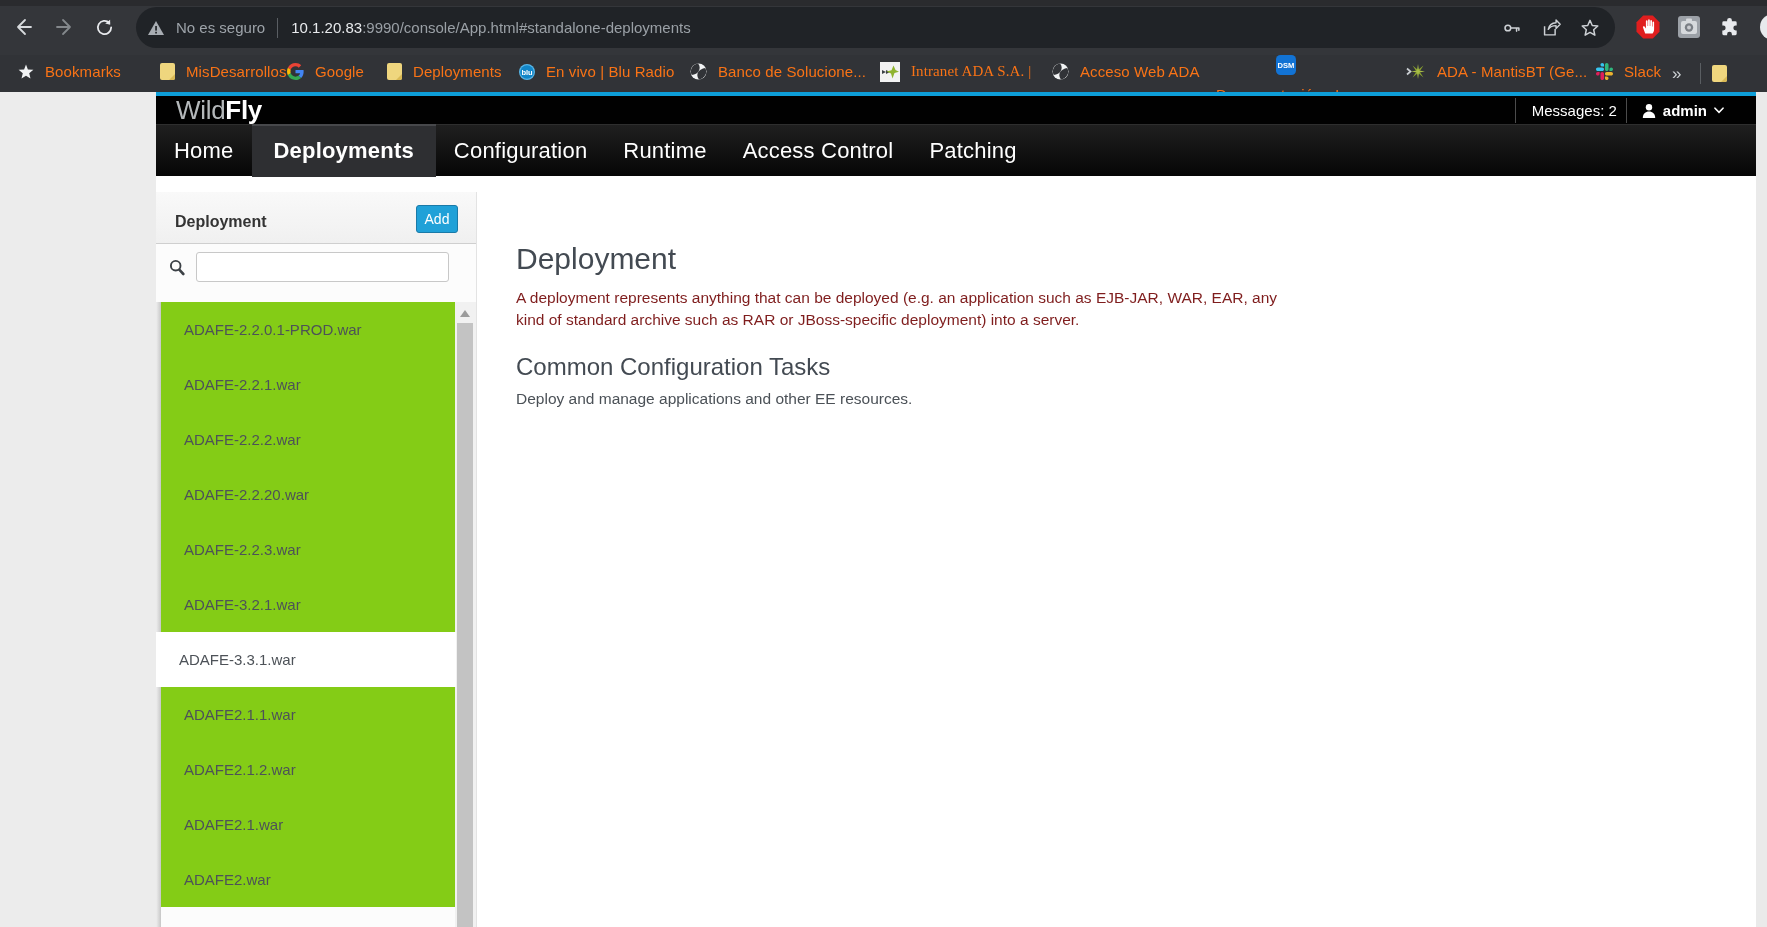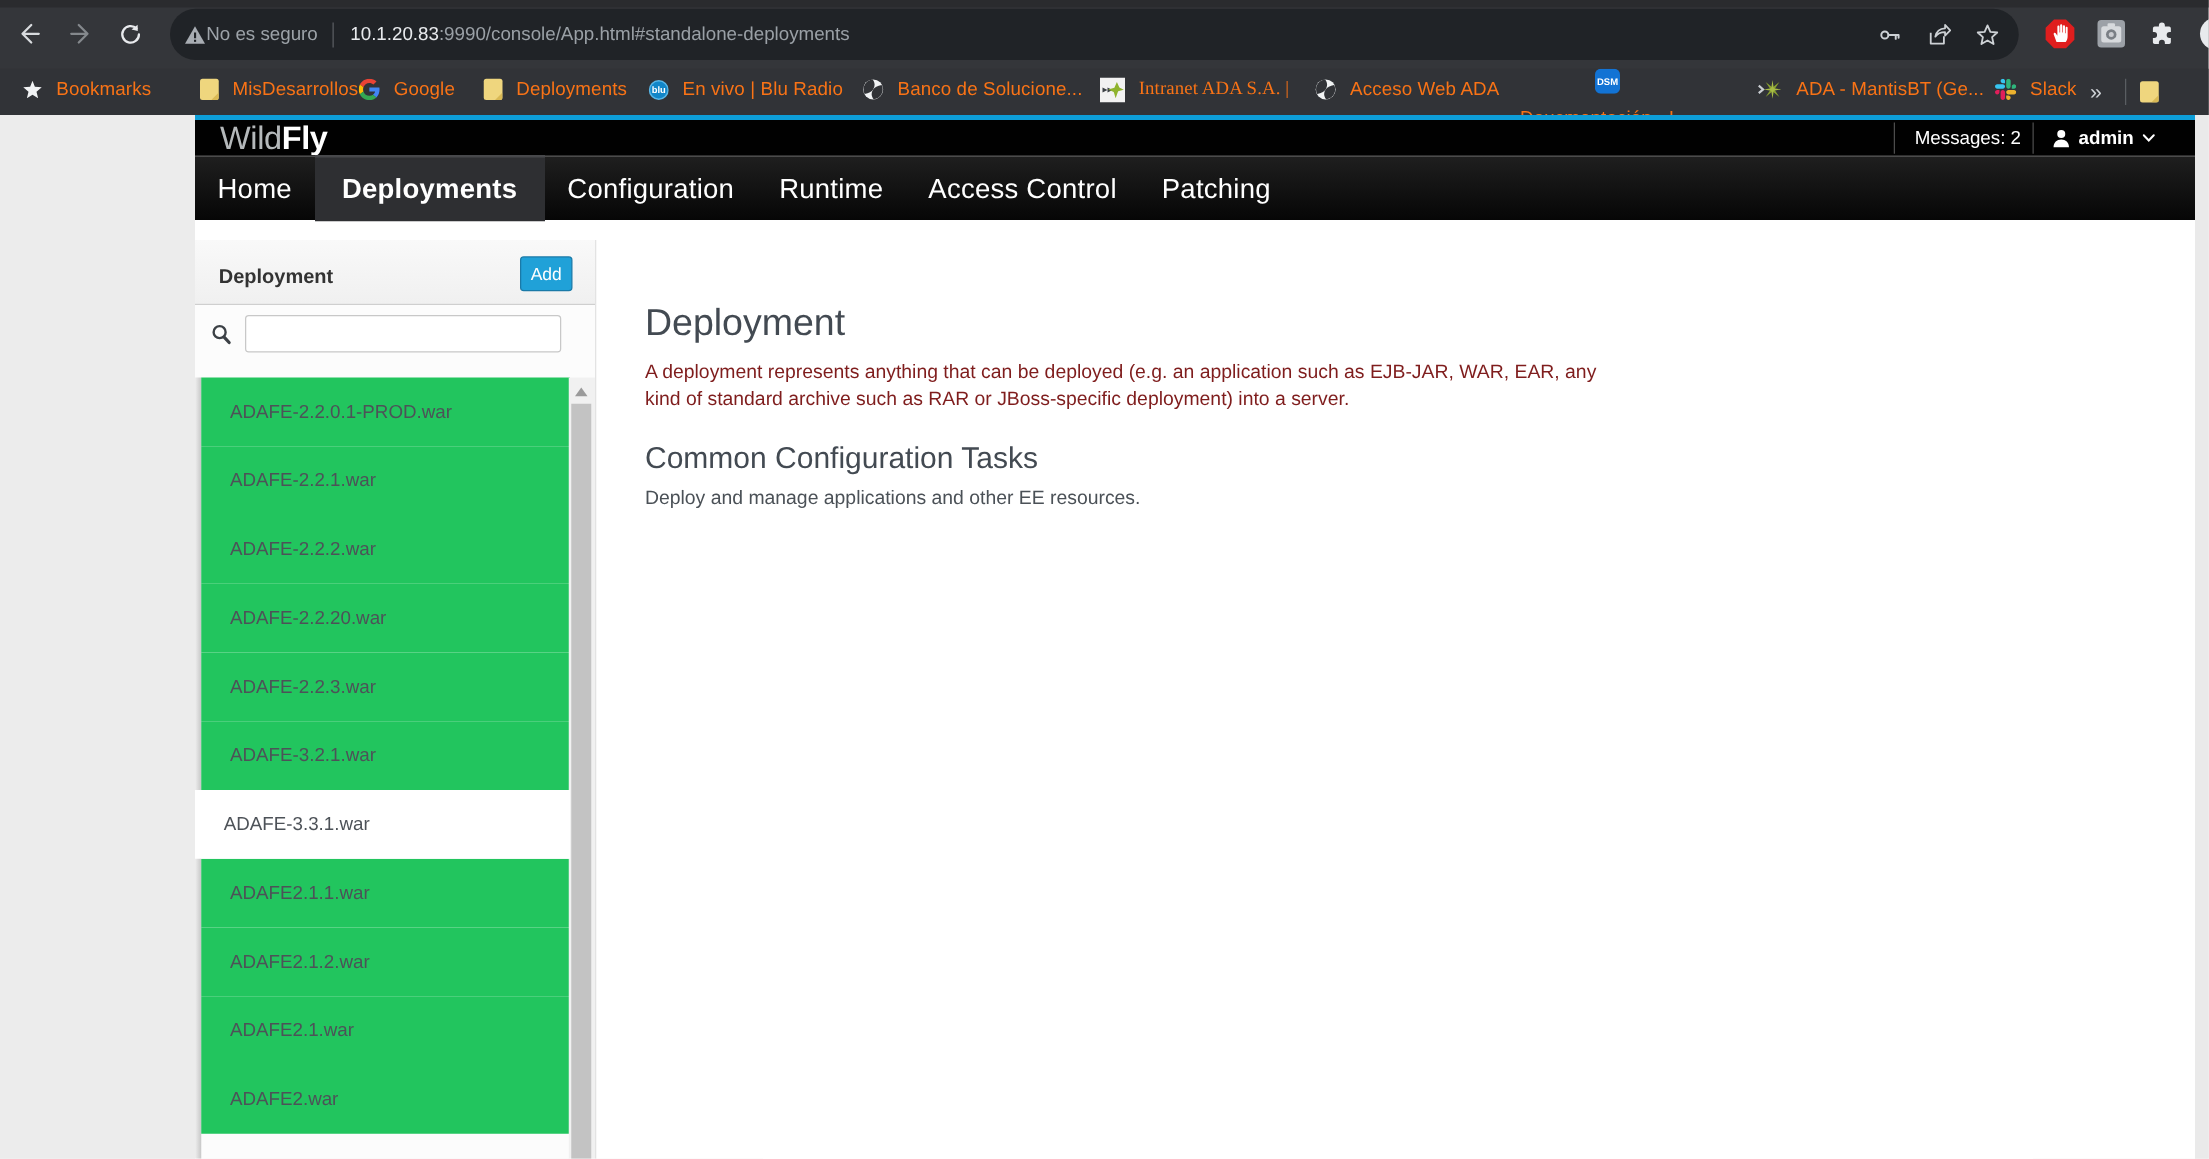--- a/index.html
+++ b/index.html
@@ -18,21 +18,21 @@
   .nav-btn { position:absolute; top:0; width:34px; height:42px; display:flex; align-items:center; justify-content:center; }
   .btn-back { left:7px; }
   .btn-forward { left:47px; }
   .btn-reload { left:87px; }
   .omnibox {
     position:absolute; left:136px; top:1px; width:1479px; height:41px;
     background:#202327; border-radius:21px;
     display:flex; align-items:center;
   }
   .omni-left { display:flex; align-items:center; padding-left:11px; flex:1; min-width:0; }
-  .secure-chip { display:flex; align-items:center; gap:0; }
+  .secure-chip { display:flex; align-items:center; gap:11px; }
   .secure-text { color:#9da3a9; font-size:15px; }
   .omni-divider { width:1px; height:20px; background:#5a5e63; margin:0 13px 0 12px; }
   .url { font-size:15px; white-space:nowrap; color:#9aa0a6; }
   .url .host { color:#e8eaed; }
   .omni-right { display:flex; align-items:center; gap:17px; padding-right:14px; }
   .toolbar-ext { position:absolute; top:0; height:42px; display:flex; align-items:center; }
   .ext-adblock { left:1635px; }
   .ext-capture { left:1677px; }
   .ext-puzzle { left:1718px; }
   .avatar { position:absolute; left:1760px; top:8px; width:26px; height:26px; border-radius:50%; background:#e8eaed; }
@@ -95,21 +95,21 @@
   .search-input {
     position:absolute; left:40px; top:8px; width:253px; height:30px;
     border:1px solid #c8c8c8; border-radius:3px; background:#fff;
     font-family:inherit; font-size:14px; padding:0 8px; color:#333; outline:none;
   }
   .col-list { position:absolute; left:0; top:110px; right:0; bottom:0; }
   .col-list .strip { position:absolute; left:0; top:0; bottom:0; width:5px;
     background:linear-gradient(90deg,#eeeeee,#c7c7c7); }
   .items { list-style:none; margin-left:5px; width:295px; position:relative; }
   .item { height:55px; line-height:55px; padding-left:23px; font-size:15px; color:#4d5258;
-    background:#22c55e; cursor:pointer; white-space:nowrap; }
+    background:#84cc16; cursor:pointer; white-space:nowrap; }
   .item.active { margin-left:-5px; width:300px; background:#ffffff; position:relative; z-index:2; }
   .col-scrollbar { position:absolute; top:0; right:0; width:21px; bottom:0; background:#f1f1f1; }
   .col-scroll-up { position:absolute; top:8px; left:5px; width:0; height:0;
     border-left:5.5px solid transparent; border-right:5.5px solid transparent; border-bottom:7px solid #9b9b9b; }
   .col-scroll-thumb { position:absolute; top:21px; left:2px; width:16px; bottom:0; background:#c3c3c3; }
 
   
   .main { flex:1; background:#fff; padding:50px 0 0 39px; }
   .main h1 { font-size:30px; font-weight:400; color:#434a52; letter-spacing:0; }
   .main .lead { margin-top:11px; width:775px; font-size:15.5px; line-height:21.5px; color:#7f1d1d; }

